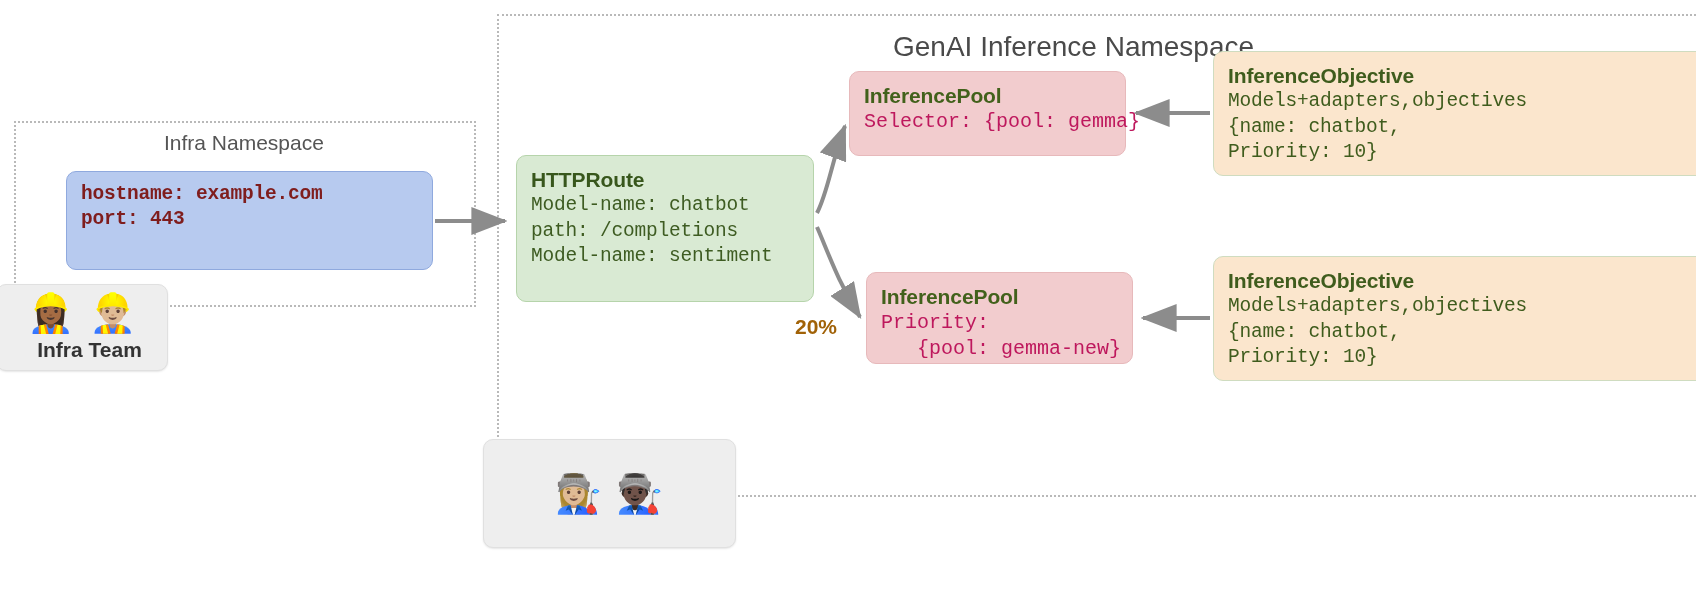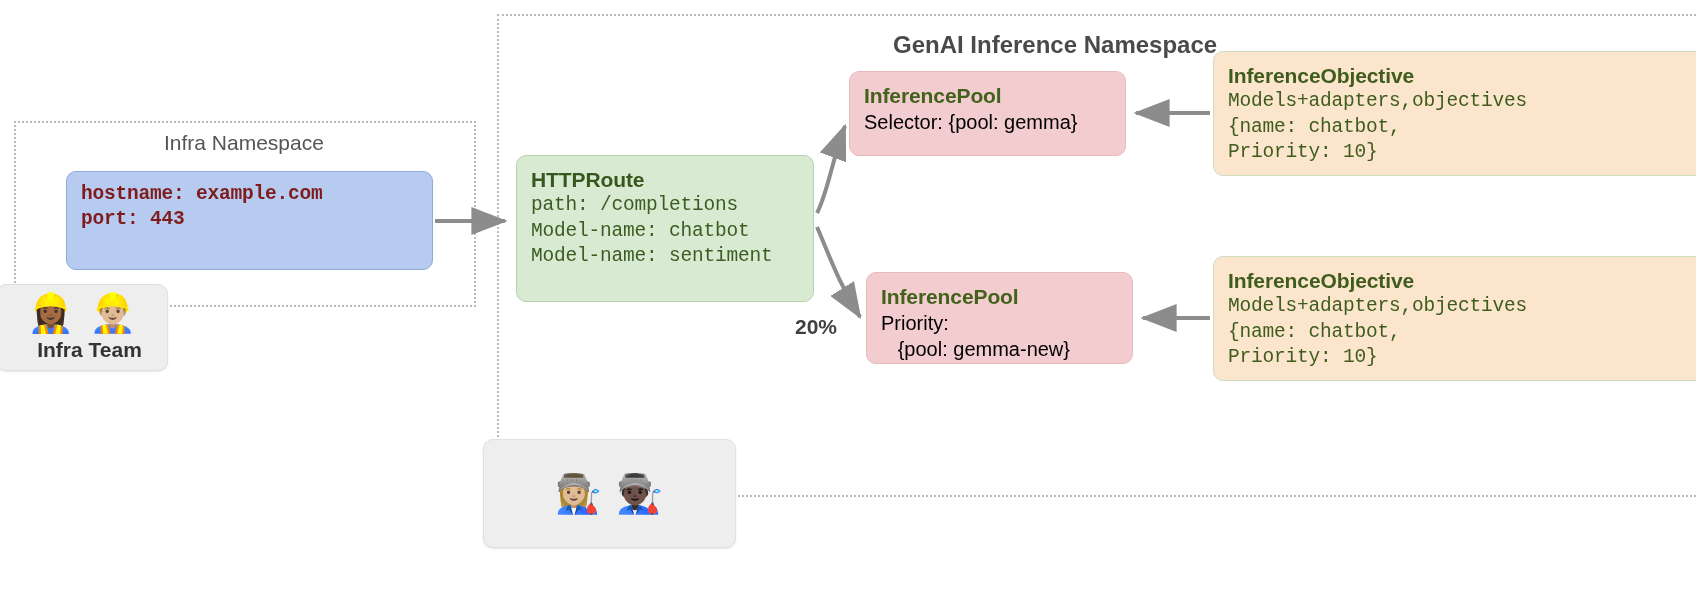--- a/index.html
+++ b/index.html
@@ -60,22 +60,22 @@
     white-space: nowrap;
   }
   #infra-ns-title {
     left: 164px;
     top: 131px;
     font-size: 21px;
   }
   #genai-ns-title {
     left: 893px;
     top: 31px;
-    font-size: 24px;
-    font-weight: bold;
+    font-size: 28px;
+    font-weight: normal;
     color: #4a4a4a;
   }
 
   
   .node {
     position: absolute;
     border-radius: 10px;
     box-sizing: border-box;
     padding: 10px 14px 12px 14px;
     line-height: 1.30;
@@ -122,21 +122,21 @@
   }
   #httproute .title { color: #38571c; }
   #httproute .mono  { color: #3e5c22; }
 
   
   .pool {
     background: #f2ccce;
     border: 1px solid #e7b9bb;
   }
   .pool .title { color: #42611b; }
-  .pool .sans  { color: #000000; }
+  .pool .sans  { color: #be185d; font-family: Liberation Mono, monospace; }
   #pool-1 {
     left: 849px;
     top: 71px;
     width: 277px;
     height: 85px;
   }
   #pool-2 {
     left: 866px;
     top: 272px;
     width: 267px;
@@ -204,21 +204,21 @@
     height: 109px;
   }
 
   
   #pct-20 {
     position: absolute;
     left: 795px;
     top: 315px;
     font-size: 21px;
     font-weight: bold;
-    color: #404040;
+    color: #a16207;
     white-space: nowrap;
     text-align: right;
   }
 </style>
 </head>
 <body>
 
 <div id="canvas">
 
   <div class="ns-box" id="infra-ns"></div>
@@ -245,22 +245,22 @@
     <line x1="1210" y1="318" x2="1143" y2="318" stroke="#8c8c8c" stroke-width="4" marker-end="url(#arrowhead)"></line>
   </svg>
 
   <div class="node" id="gateway">
     <div class="mono">hostname: example.com</div>
     <div class="mono">port: 443</div>
   </div>
 
   <div class="node" id="httproute">
     <div class="title">HTTPRoute</div>
+    <div class="mono">Model-name: chatbot</div>
     <div class="mono">path: /completions</div>
-    <div class="mono">Model-name: chatbot</div>
     <div class="mono">Model-name: sentiment</div>
   </div>
 
   <div class="node pool" id="pool-1">
     <div class="title">InferencePool</div>
     <div class="sans">Selector: {pool: gemma}</div>
   </div>
 
   <div class="node pool" id="pool-2">
     <div class="title">InferencePool</div>

